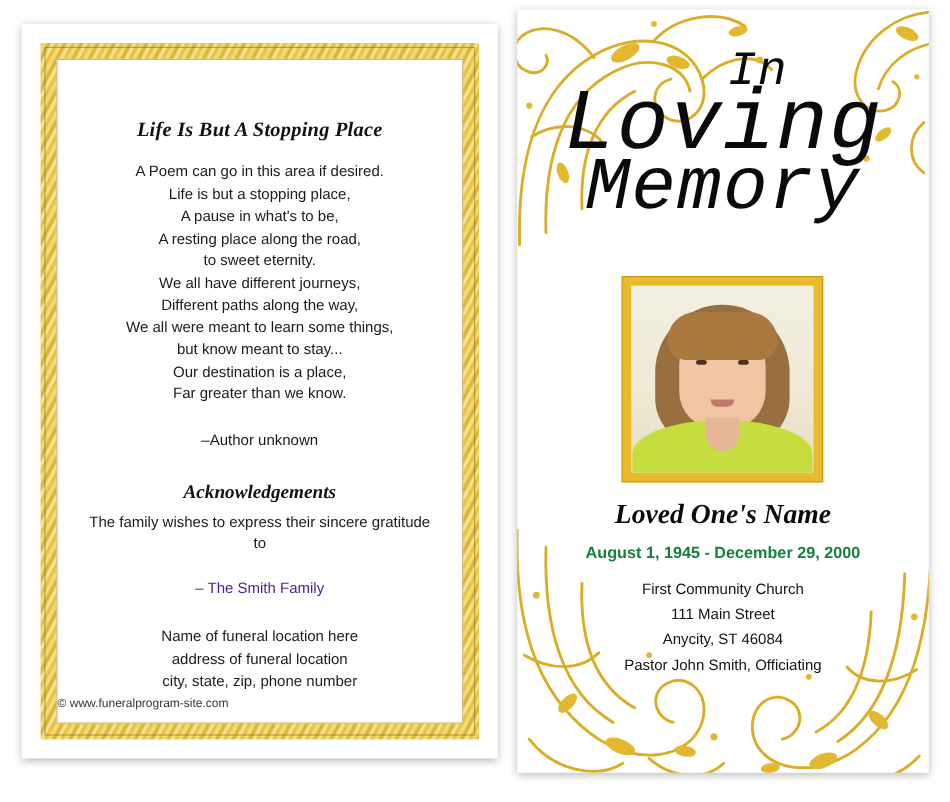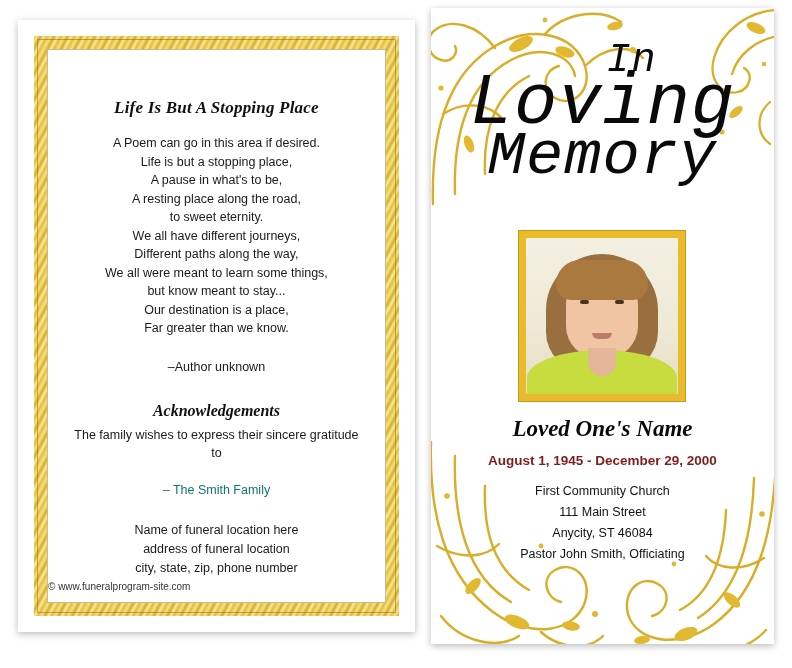--- a/index.html
+++ b/index.html
@@ -122,21 +122,21 @@
   .ack-body {
     text-align: center;
     font-size: 12.5px;
     line-height: 18.5px;
     color: #1a1a1a;
   }
 
   .ack-signature {
     text-align: center;
     font-size: 12.5px;
-    color: #0f766e;
+    color: #4c1d95;
     margin-top: 20px;
   }
 
   .venue {
     text-align: center;
     font-size: 12.5px;
     line-height: 19px;
     color: #1a1a1a;
     margin-top: 24px;
   }
@@ -284,21 +284,21 @@
     font-family: "Liberation Serif", serif;
     font-style: italic;
     font-weight: bold;
     font-size: 23px;
     color: #0a0a0a;
     margin-bottom: 11px;
   }
   .dates {
     font-size: 13.5px;
     font-weight: bold;
-    color: #7f1d1d;
+    color: #15803d;
     margin-bottom: 13px;
   }
   .service-lines {
     font-size: 12.5px;
     line-height: 21px;
     color: #121212;
   }
 </style>
 </head>
 <body>

